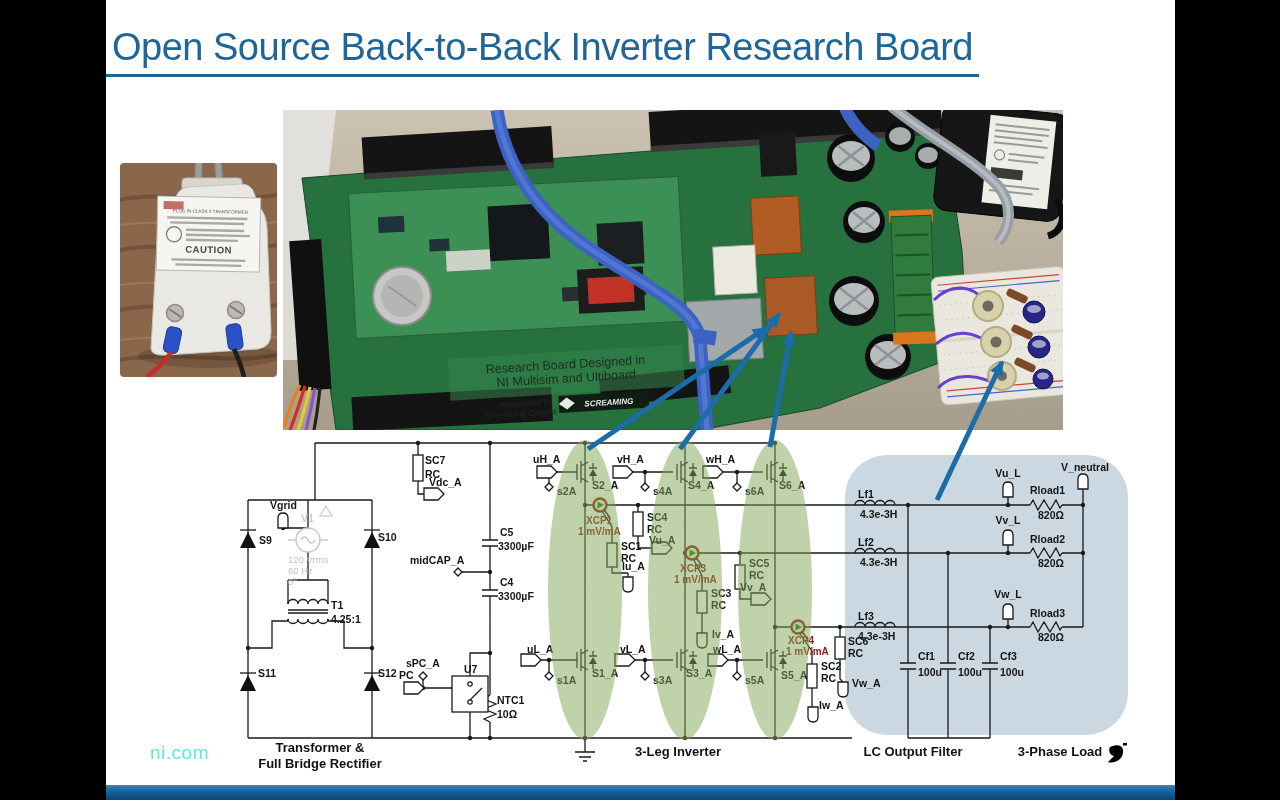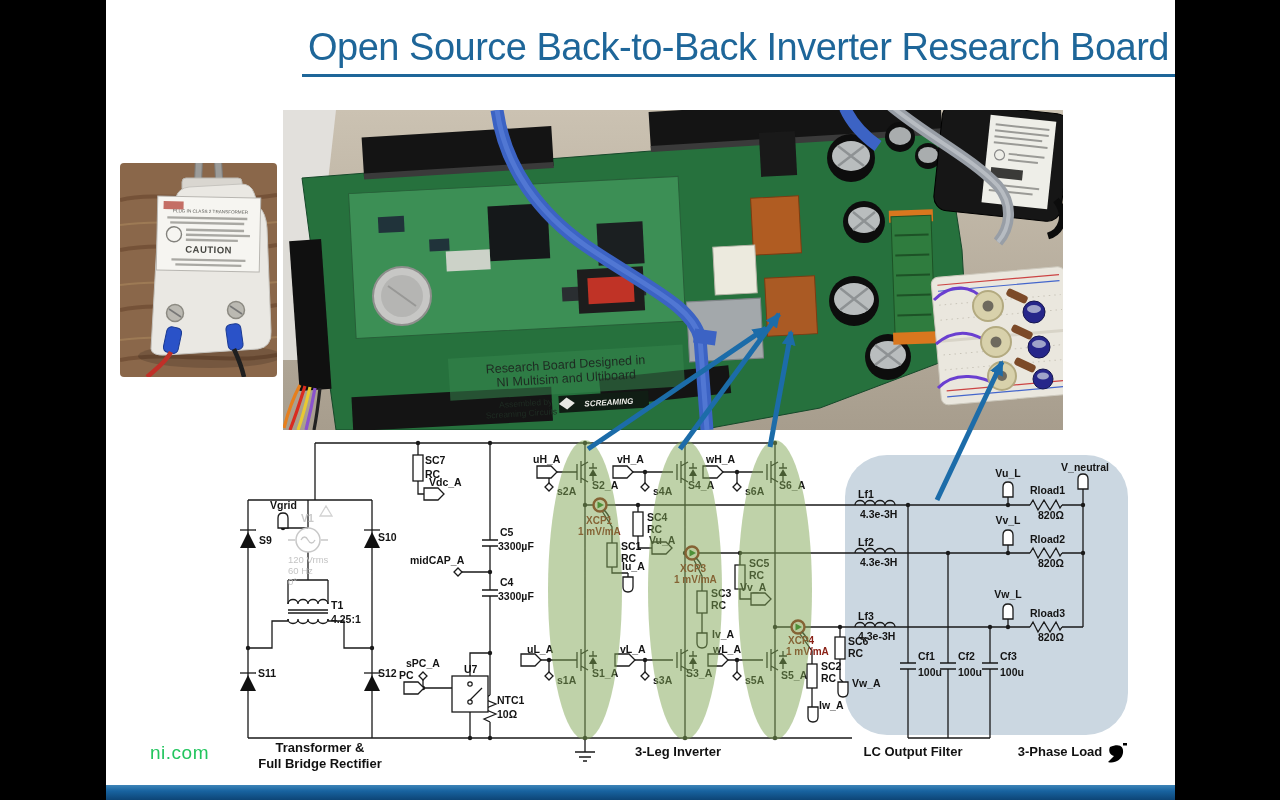--- a/index.html
+++ b/index.html
@@ -1,21 +1,21 @@
 <!DOCTYPE html>
 <html><head>
 <meta charset="utf-8">
 <style>
   html,body{margin:0;padding:0;width:1280px;height:800px;overflow:hidden;background:#000;}
   body{position:relative;font-family:"Liberation Sans",sans-serif;}
   .slide{position:absolute;left:106px;top:0;width:1069px;height:800px;background:#fff;}
-  .titlewrap{position:absolute;left:106px;top:26px;width:1069px;text-align:right;}
+  .titlewrap{position:absolute;left:106px;top:26px;width:1069px;text-align:left;}
   .title{display:inline-block;font-size:38px;font-weight:400;color:#1e6699;letter-spacing:-.5px;
          padding:0 6px 5px 6px;border-bottom:3px solid #1e6699;white-space:nowrap;}
-  .nicom{position:absolute;left:150px;top:742px;font-size:19px;color:#22c55e;letter-spacing:.5px;}
+  .nicom{position:absolute;left:150px;top:742px;font-size:19px;color:#5eead4;letter-spacing:.5px;}
   .bottombar{position:absolute;left:106px;top:785px;width:1069px;height:15px;
     background:linear-gradient(180deg,#3e85b8 0%,#1863a0 40%,#0d4576 100%);}
   svg{position:absolute;left:0;top:0;}
   .w{stroke:#1a1a1a;stroke-width:1.3;fill:none;}
   .sym{stroke:#1a1a1a;stroke-width:1.3;fill:#fff;}
   .t{font:700 10.5px "Liberation Sans",sans-serif;fill:#141414;}
   .tg{font:400 9.5px "Liberation Sans",sans-serif;fill:#c4c4c4;}
   .tgb{font:700 10.5px "Liberation Sans",sans-serif;fill:#c9c9c9;}
   .tp{font:700 10px "Liberation Sans",sans-serif;fill:#8a2015;}
   .cap{font:700 13px "Liberation Sans",sans-serif;fill:#111;}

